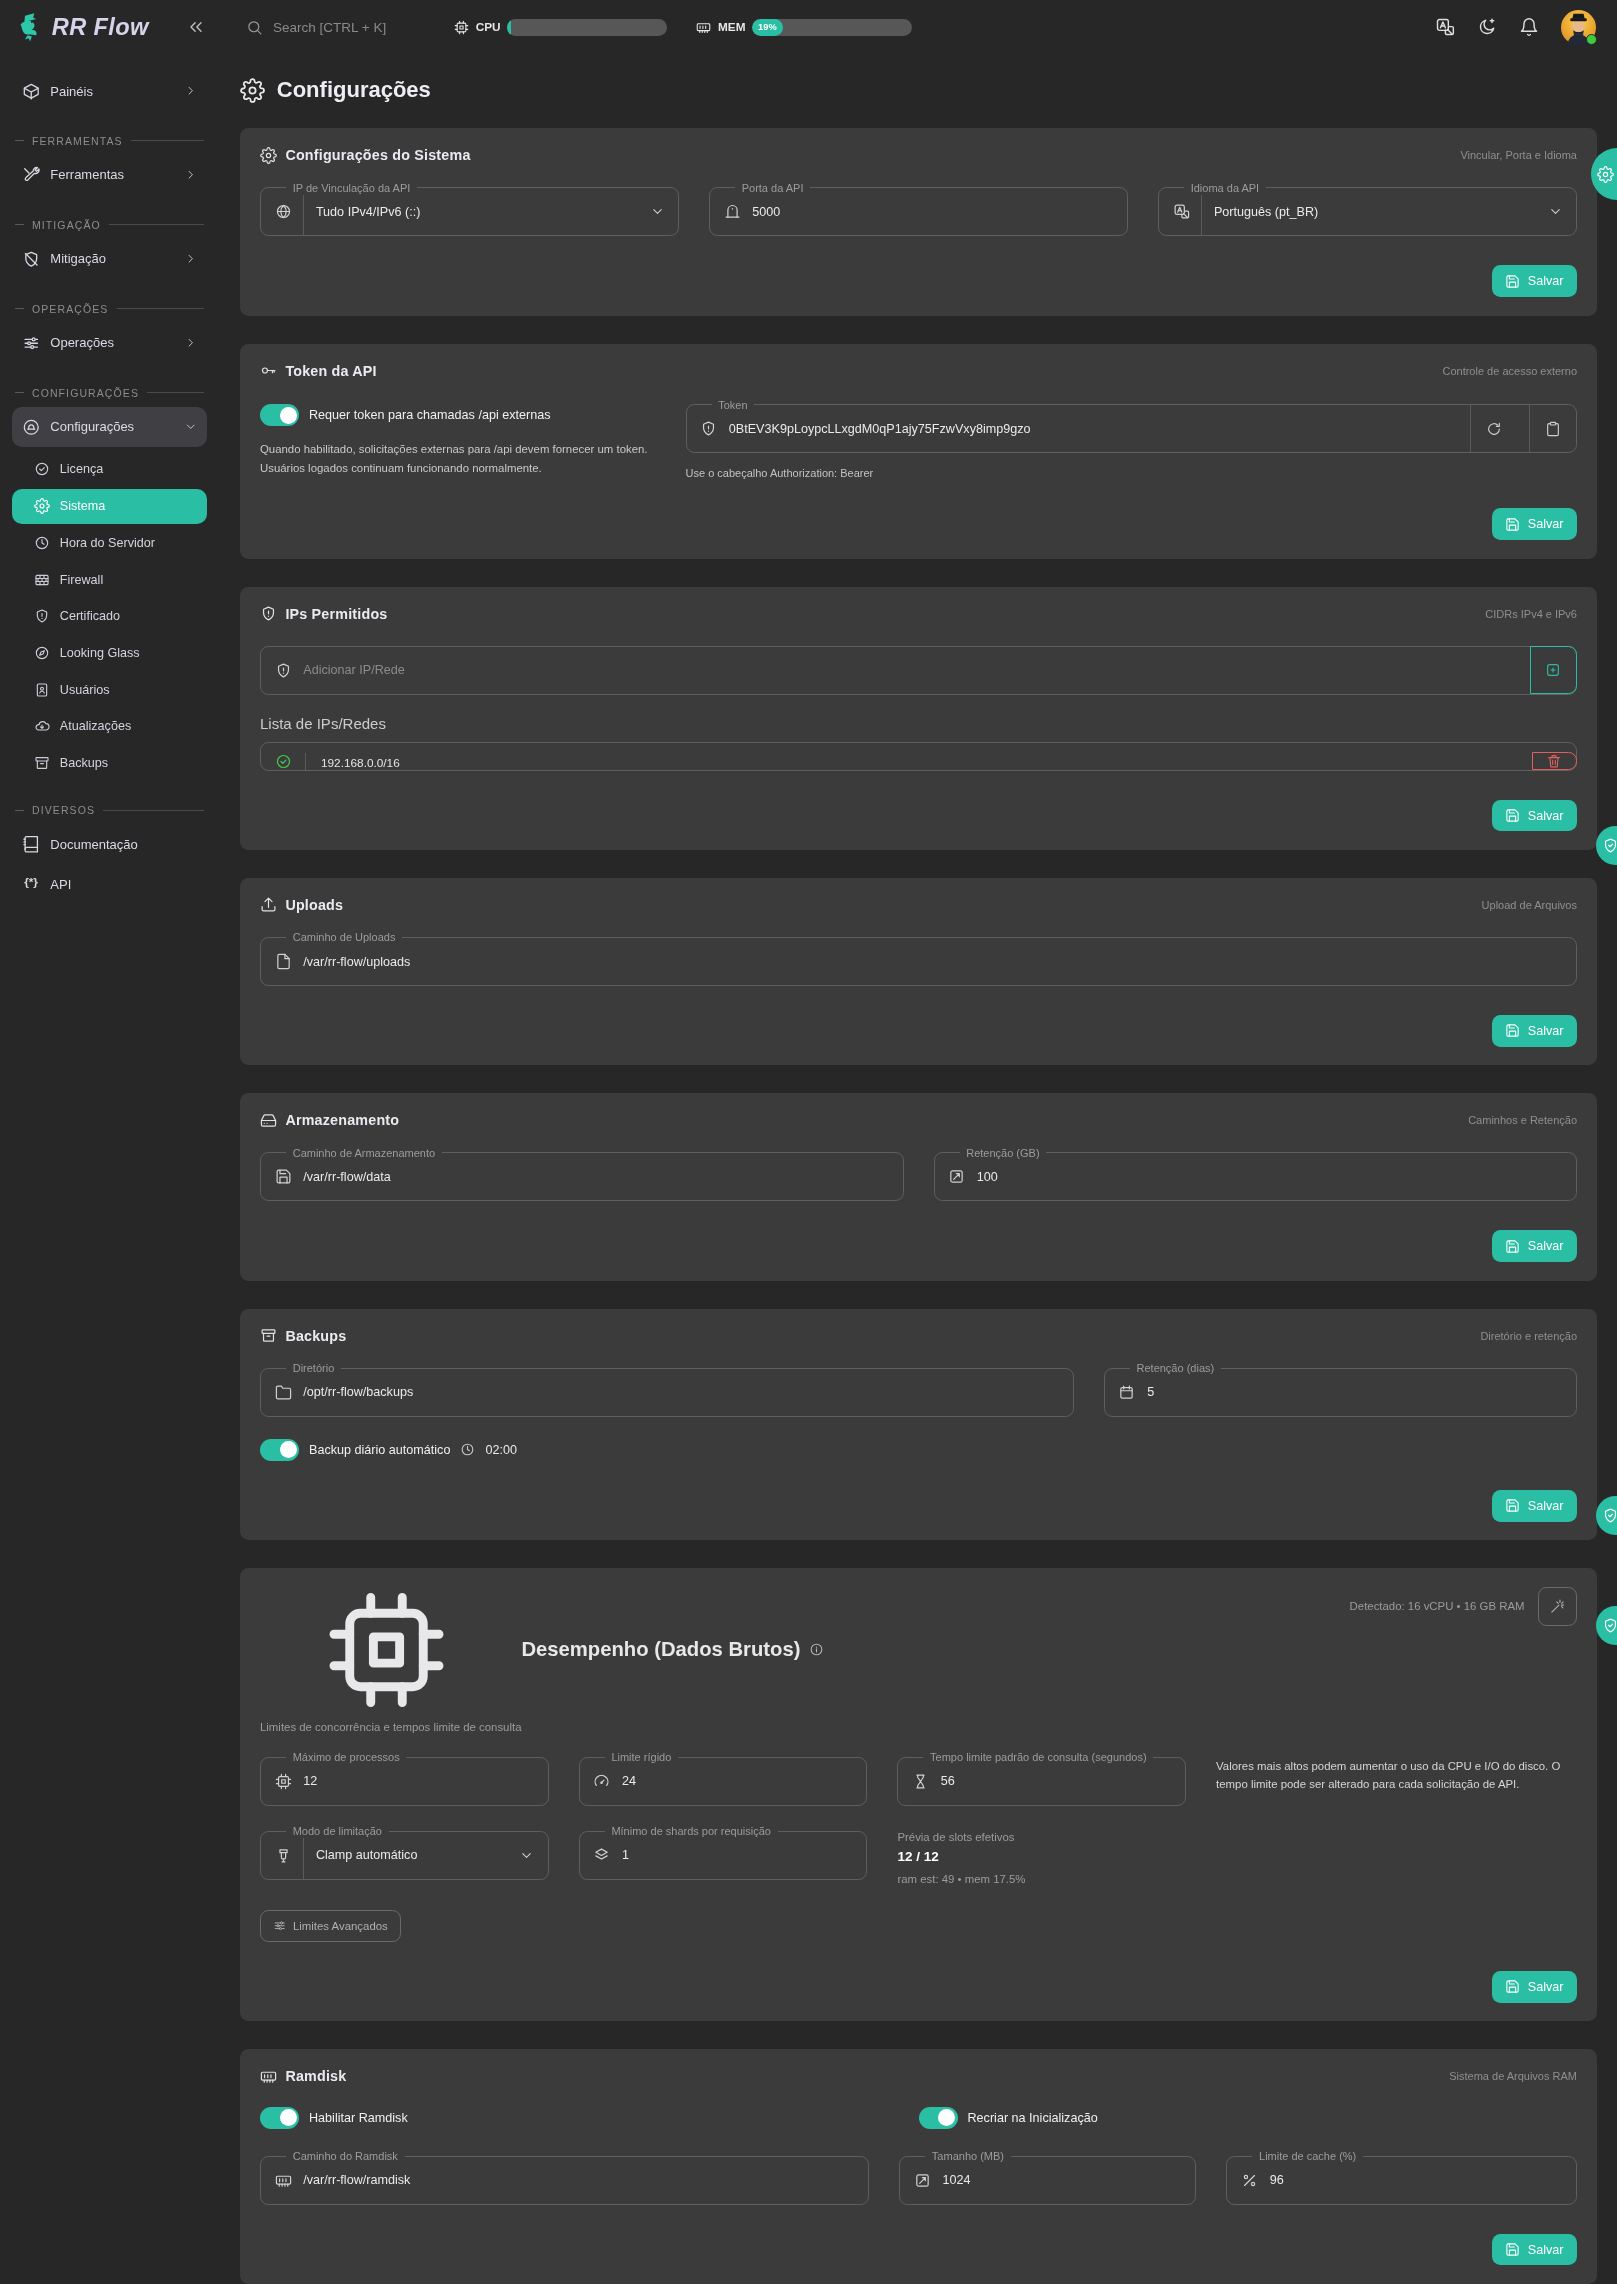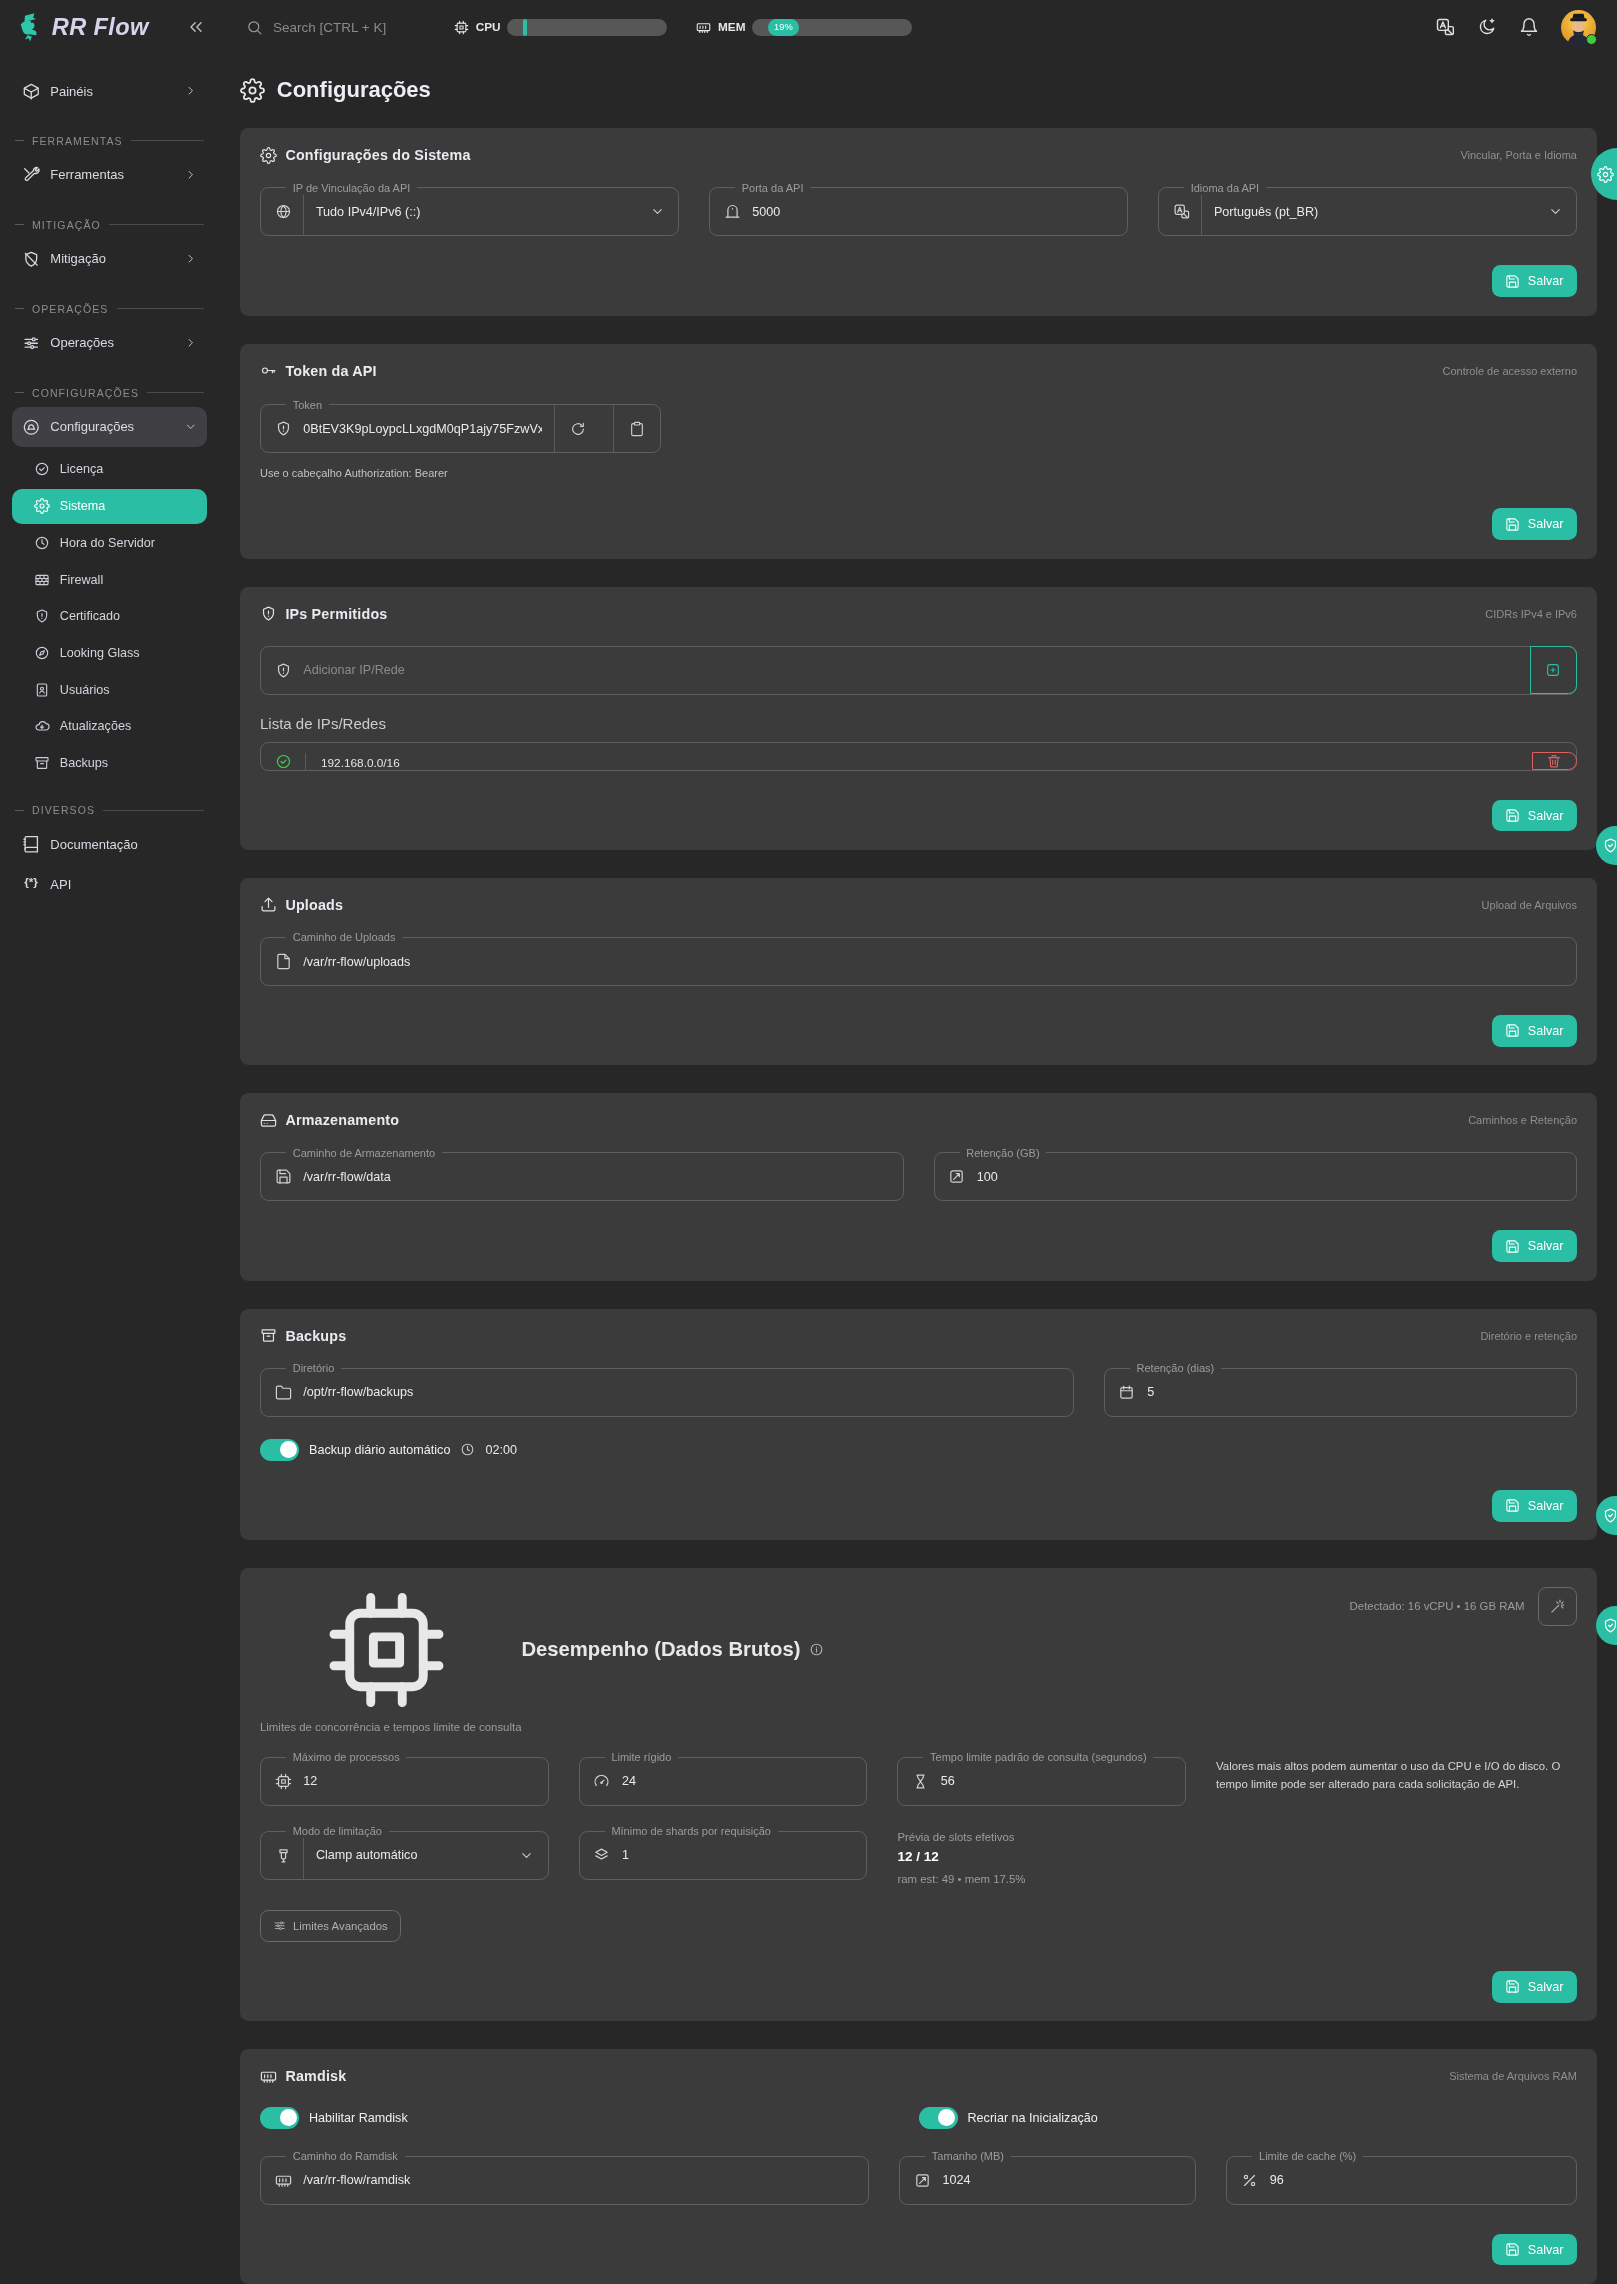--- a/index.html
+++ b/index.html
@@ -18,21 +18,21 @@
   .logo-zone{width:219px;display:flex;align-items:center;justify-content:space-between;padding:0 13.5px 0 15px;flex:none}
   .brand{display:flex;align-items:center;gap:6.7px}
   .wordmark{font-size:23.6px;font-weight:800;font-style:italic;color:#d7d3ea;letter-spacing:0.4px;white-space:nowrap}
   .collapse{color:#bdbdbd;width:20px;height:20px;cursor:pointer}
   .search{display:flex;align-items:center;gap:10px;margin-left:27px;color:#9a9a9a}
   .search input{background:transparent;border:none;outline:none;color:#cfcfcf;font-size:13.5px;width:152px;font-family:inherit}
   .search input::placeholder{color:#8a8a8a}
   .meter{display:flex;align-items:center;gap:6.7px;margin-left:29px}
   .meter .mlabel{font-size:11.8px;font-weight:700;color:#e6e6e6}
   .bar{width:160px;height:17px;border-radius:8.4px;background:#575757;overflow:hidden;position:relative}
-  .bar .fill{position:absolute;left:16px;top:0;bottom:0;background:var(--accent);border-radius:8.4px;display:flex;align-items:center;justify-content:center;font-size:9.3px;font-weight:400;color:#fff}
+  .bar .fill{position:absolute;left:0;top:0;bottom:0;background:var(--accent);border-radius:8.4px;display:flex;align-items:center;justify-content:center;font-size:9.3px;font-weight:700;color:#fff}
   .top-actions{margin-left:auto;display:flex;align-items:center;gap:22px;color:#e0e0e0}
   .top-actions .abtn{width:20px;height:20px;cursor:pointer}
   .avatar{width:35px;height:35px;border-radius:50%;position:relative;flex:none;cursor:pointer}
   .avatar .dot{position:absolute;right:-0.8px;bottom:-0.8px;width:11px;height:11px;border-radius:50%;background:#3ecc3e;border:1.7px solid #272727}
 
   
   .sidebar{position:absolute;left:0;top:56px;width:219px;padding:15px 11.8px 34px;color:var(--sidebar-text)}
   .side-item{display:flex;align-items:center;gap:10px;height:40px;padding:0 10px;border-radius:10px;font-size:13px;cursor:pointer}
   .side-item .grow{flex:1}
   .side-item .chev{width:13.5px;height:13.5px;color:#c7c7c7}
@@ -611,20 +611,27 @@
 
   <section class="card">
     <div class="card-head">
       <svg class="i cicon" viewBox="0 0 20 20" width="17" height="17">
           <use href="#ic-key"></use>
         </svg>
       <h2>Token da API</h2>
       <span class="card-sub">Controle de acesso externo</span>
     </div>
     <div class="token-grid">
+      <div>
+        <div class="toggle-row">
+          <span class="toggle"></span>
+          <span class="toggle-label">Requer token para chamadas /api externas</span>
+        </div>
+        <div class="desc">Quando habilitado, solicitações externas para /api devem fornecer um token. Usuários logados continuam funcionando normalmente.</div>
+      </div>
       <div>
         <div class="field nopad-r">
           <span class="lbl">Token</span>
           <svg class="i ficon" viewBox="0 0 20 20" width="17" height="17">
               <use href="#ic-shield"></use>
             </svg>
           <input value="0BtEV3K9pLoypcLLxgdM0qP1ajy75FzwVxy8imp9gzo" style="">
           <span class="endbtn">
               <svg class="i" viewBox="0 0 19 19" width="16" height="16">
                 <use href="#ic-refresh"></use>

